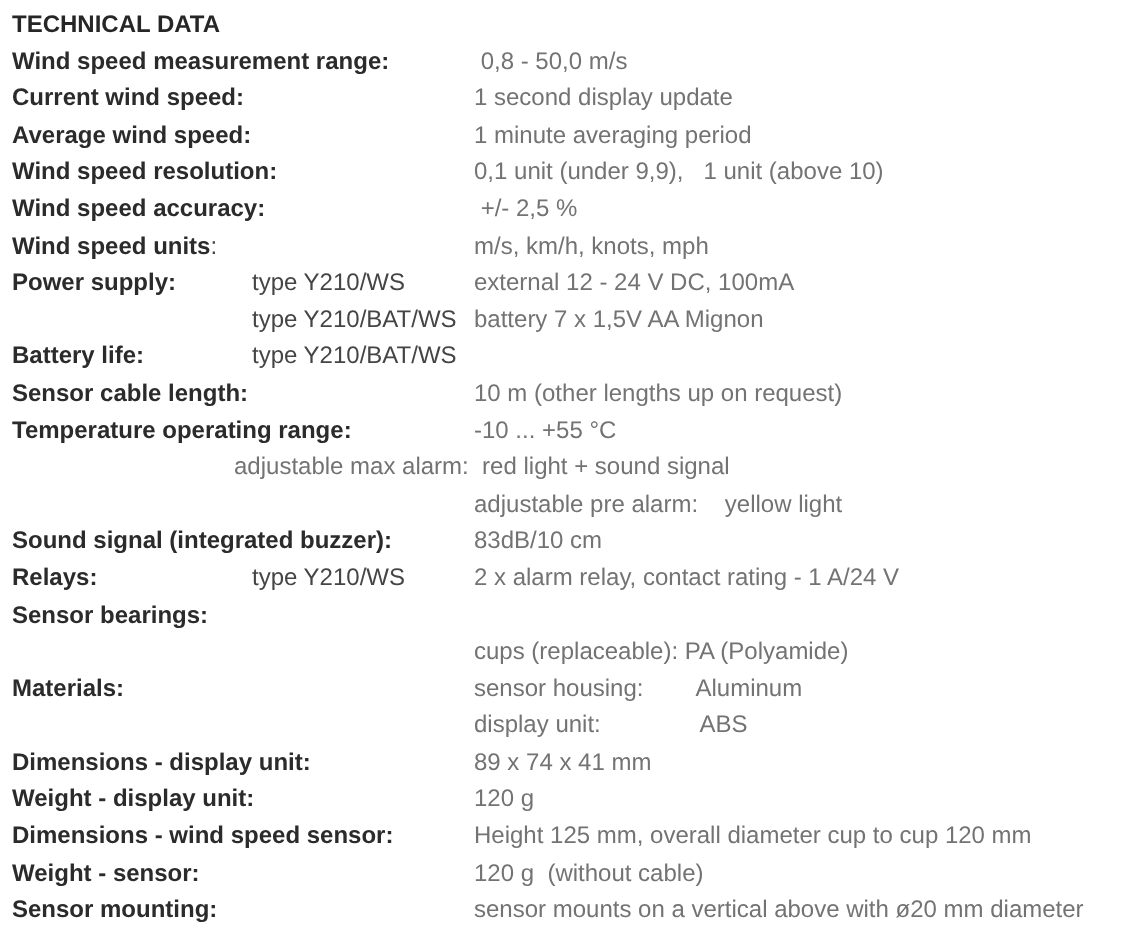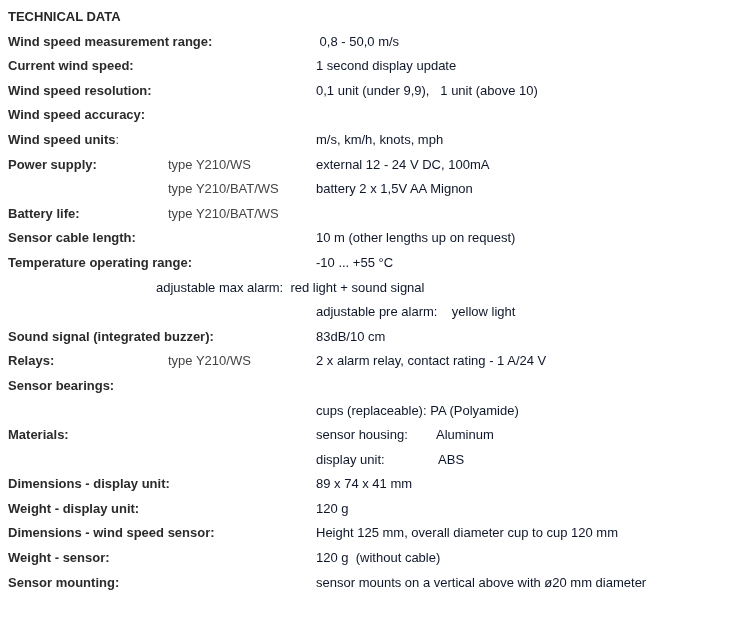--- a/index.html
+++ b/index.html
@@ -18,21 +18,21 @@
     box-sizing: border-box;
     width: 752px;
     height: 620px;
     padding: 5px 0 0 8px;
   }
   .row {
     display: flex;
     align-items: baseline;
     height: 24.6px;
     line-height: 24.6px;
-    font-size: 13px;
+    font-size: 16px;
     white-space: pre;
   }
   .title-row {
     font-weight: bold;
     color: #262626;
   }
   .col-label {
     flex: 0 0 160px;
     width: 160px;
     font-weight: bold;
@@ -48,21 +48,21 @@
     flex: 0 0 148px;
     width: 148px;
     font-weight: normal;
     color: #454545;
     white-space: pre;
     overflow: visible;
   }
   .col-value {
     flex: 1 1 auto;
     font-weight: normal;
-    color: #0f172a;
+    color: #737373;
     white-space: pre;
   }
 </style>
 </head>
 <body>
 
 <div class="sheet">
   <div class="row title-row">
     <span>TECHNICAL DATA</span>
   </div>
@@ -72,48 +72,54 @@
     <span class="col-type"></span>
     <span class="col-value"> 0,8 - 50,0 m/s</span>
   </div>
 
   <div class="row">
     <span class="col-label"><span class="lbl-main">Current wind speed:</span><span class="lbl-suffix"></span></span>
     <span class="col-type"></span>
     <span class="col-value">1 second display update</span>
   </div>
 
+  <div class="row">
+    <span class="col-label"><span class="lbl-main">Average wind speed:</span><span class="lbl-suffix"></span></span>
+    <span class="col-type"></span>
+    <span class="col-value">1 minute averaging period</span>
+  </div>
 
   <div class="row">
     <span class="col-label"><span class="lbl-main">Wind speed resolution:</span><span class="lbl-suffix"></span></span>
     <span class="col-type"></span>
     <span class="col-value">0,1 unit (under 9,9),   1 unit (above 10)</span>
   </div>
 
   <div class="row">
     <span class="col-label"><span class="lbl-main">Wind speed accuracy:</span><span class="lbl-suffix"></span></span>
     <span class="col-type"></span>
+    <span class="col-value"> +/- 2,5 %</span>
   </div>
 
   <div class="row">
     <span class="col-label"><span class="lbl-main">Wind speed units</span><span class="lbl-suffix">:</span></span>
     <span class="col-type"></span>
     <span class="col-value">m/s, km/h, knots, mph</span>
   </div>
 
   <div class="row">
     <span class="col-label"><span class="lbl-main">Power supply:</span><span class="lbl-suffix"></span></span>
     <span class="col-type">type Y210/WS</span>
     <span class="col-value">external 12 - 24 V DC, 100mA</span>
   </div>
 
   <div class="row">
     <span class="col-label"><span class="lbl-main"></span><span class="lbl-suffix"></span></span>
     <span class="col-type">type Y210/BAT/WS</span>
-    <span class="col-value">battery 2 x 1,5V AA Mignon</span>
+    <span class="col-value">battery 7 x 1,5V AA Mignon</span>
   </div>
 
   <div class="row">
     <span class="col-label"><span class="lbl-main">Battery life:</span><span class="lbl-suffix"></span></span>
     <span class="col-type">type Y210/BAT/WS</span>
   </div>
 
   <div class="row">
     <span class="col-label"><span class="lbl-main">Sensor cable length:</span><span class="lbl-suffix"></span></span>
     <span class="col-type"></span>

